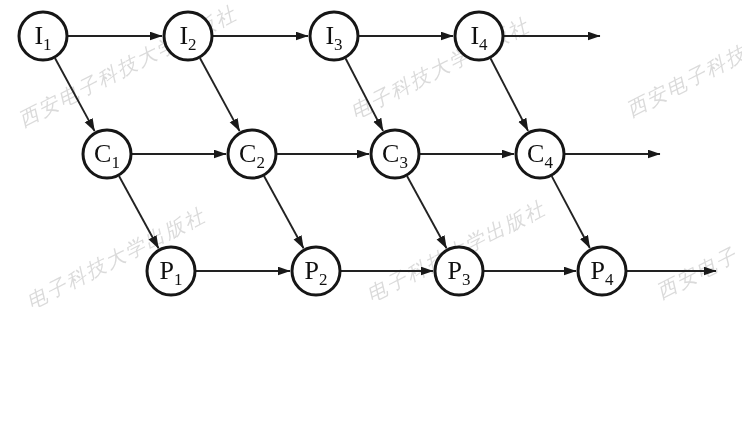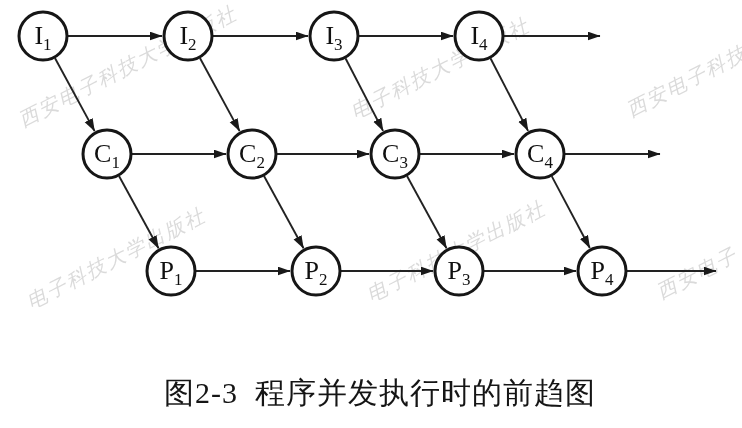--- a/index.html
+++ b/index.html
@@ -133,16 +133,15 @@
         <text x="171" y="279" text-anchor="middle" class="node-text">P<tspan dy="6" class="node-sub">1</tspan></text>
         <circle cx="316" cy="271" r="24" class="node-circle"></circle>
         <text x="316" y="279" text-anchor="middle" class="node-text">P<tspan dy="6" class="node-sub">2</tspan></text>
         <circle cx="459" cy="271" r="24" class="node-circle"></circle>
         <text x="459" y="279" text-anchor="middle" class="node-text">P<tspan dy="6" class="node-sub">3</tspan></text>
         <circle cx="602" cy="271" r="24" class="node-circle"></circle>
         <text x="602" y="279" text-anchor="middle" class="node-text">P<tspan dy="6" class="node-sub">4</tspan></text>
       </g>
   </svg>
 
-  <div id="caption">图2-3  程序并发执行时的前趋图</div>
 
 
 </div>
 
 </body></html>

